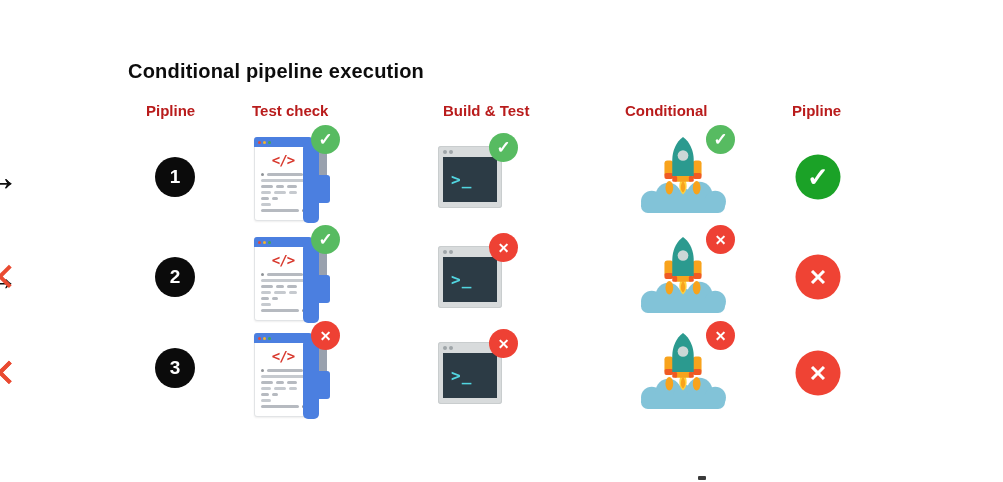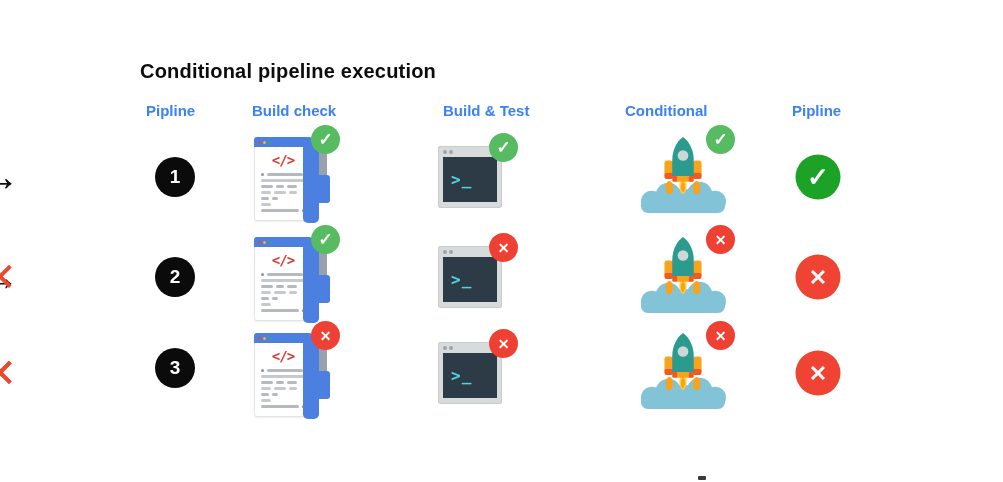--- a/index.html
+++ b/index.html
@@ -1,18 +1,18 @@
 <!DOCTYPE html>
 <html><head>
 <meta charset="utf-8">
 <style>
   html,body{margin:0;padding:0;background:#fff;font-family:"Liberation Sans",sans-serif;}
   .canvas{position:relative;width:1003px;height:482px;background:#ffffff;overflow:hidden;}
-  .title{position:absolute;left:140px;top:60px;font-size:20px;font-weight:700;color:#0c0c0c;letter-spacing:.2px;}
-  .hdr{position:absolute;top:102px;font-size:15px;font-weight:700;color:#3b82f6;}
+  .title{position:absolute;left:128px;top:60px;font-size:20px;font-weight:700;color:#0c0c0c;letter-spacing:.2px;}
+  .hdr{position:absolute;top:102px;font-size:15px;font-weight:700;color:#b91c1c;}
   .h-pipeline{left:146px}.h-lint{left:252px}.h-build{left:443px}.h-deploy{left:625px}.h-status{left:792px}
 
   .row{position:absolute;left:0;width:1003px;height:100px;}
   .row1{top:127px}.row2{top:227px}.row3{top:323px}
   .cell{position:absolute;top:50%;transform:translate(-50%,-50%);}
 
   
   .num{left:175px;width:40px;height:40px;border-radius:50%;background:#0b0b0b;color:#fff;
        font-weight:700;font-size:19px;display:flex;align-items:center;justify-content:center;}
   .row3 .num{top:45%;}
@@ -102,21 +102,21 @@
     <rect x="36" y="42" width="18" height="6" rx="2" fill="#f8a31c"></rect>
     <rect x="34" y="42" width="5" height="6" rx="1.5" fill="#ef5a24"></rect>
     <rect x="51" y="42" width="5" height="6" rx="1.5" fill="#ef5a24"></rect>
   </symbol>
 </svg>
 
 <div class="canvas">
   <div class="title">Conditional pipeline execution</div>
 
   <div class="hdr h-pipeline">Pipline</div>
-  <div class="hdr h-lint">Build check</div>
+  <div class="hdr h-lint">Test check</div>
   <div class="hdr h-build">Build &amp; Test</div>
   <div class="hdr h-deploy">Conditional</div>
   <div class="hdr h-status">Pipline</div>
 
   <div class="row row1">
     <div class="cell num">1</div>
 
     <div class="cell docwrap">
       <div class="doc-gray"></div>
       <div class="doc-bluetab"></div>

